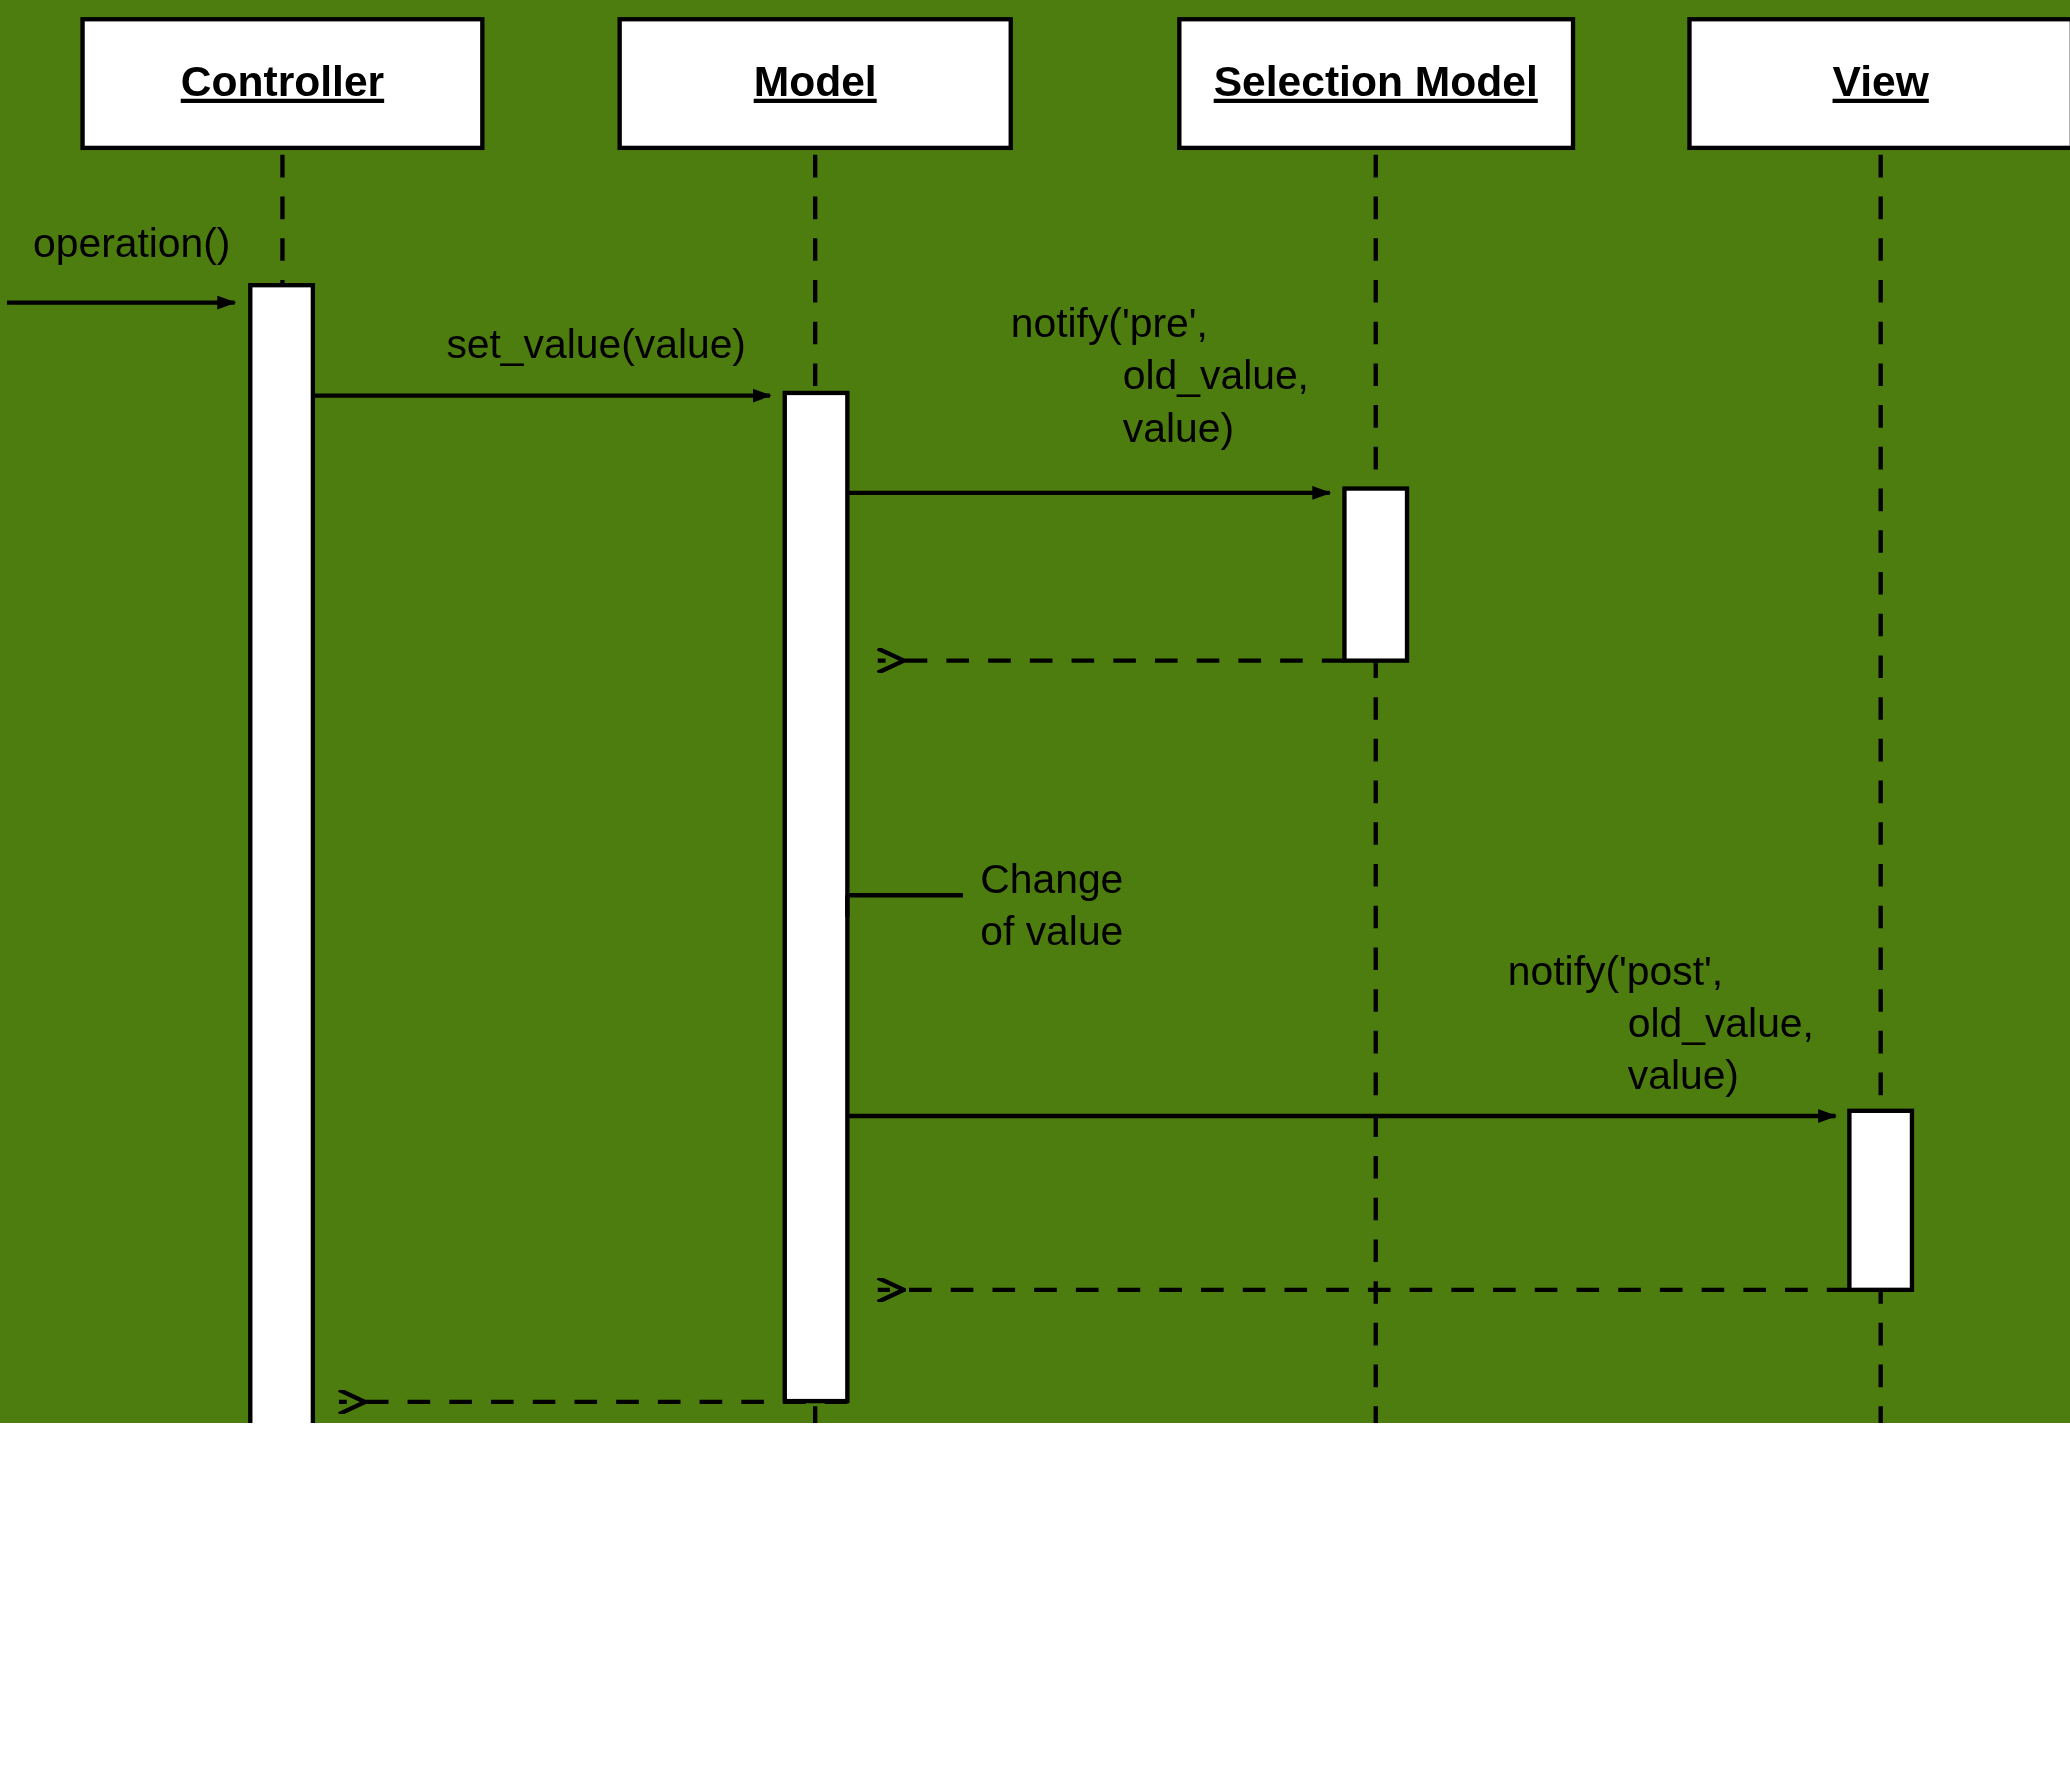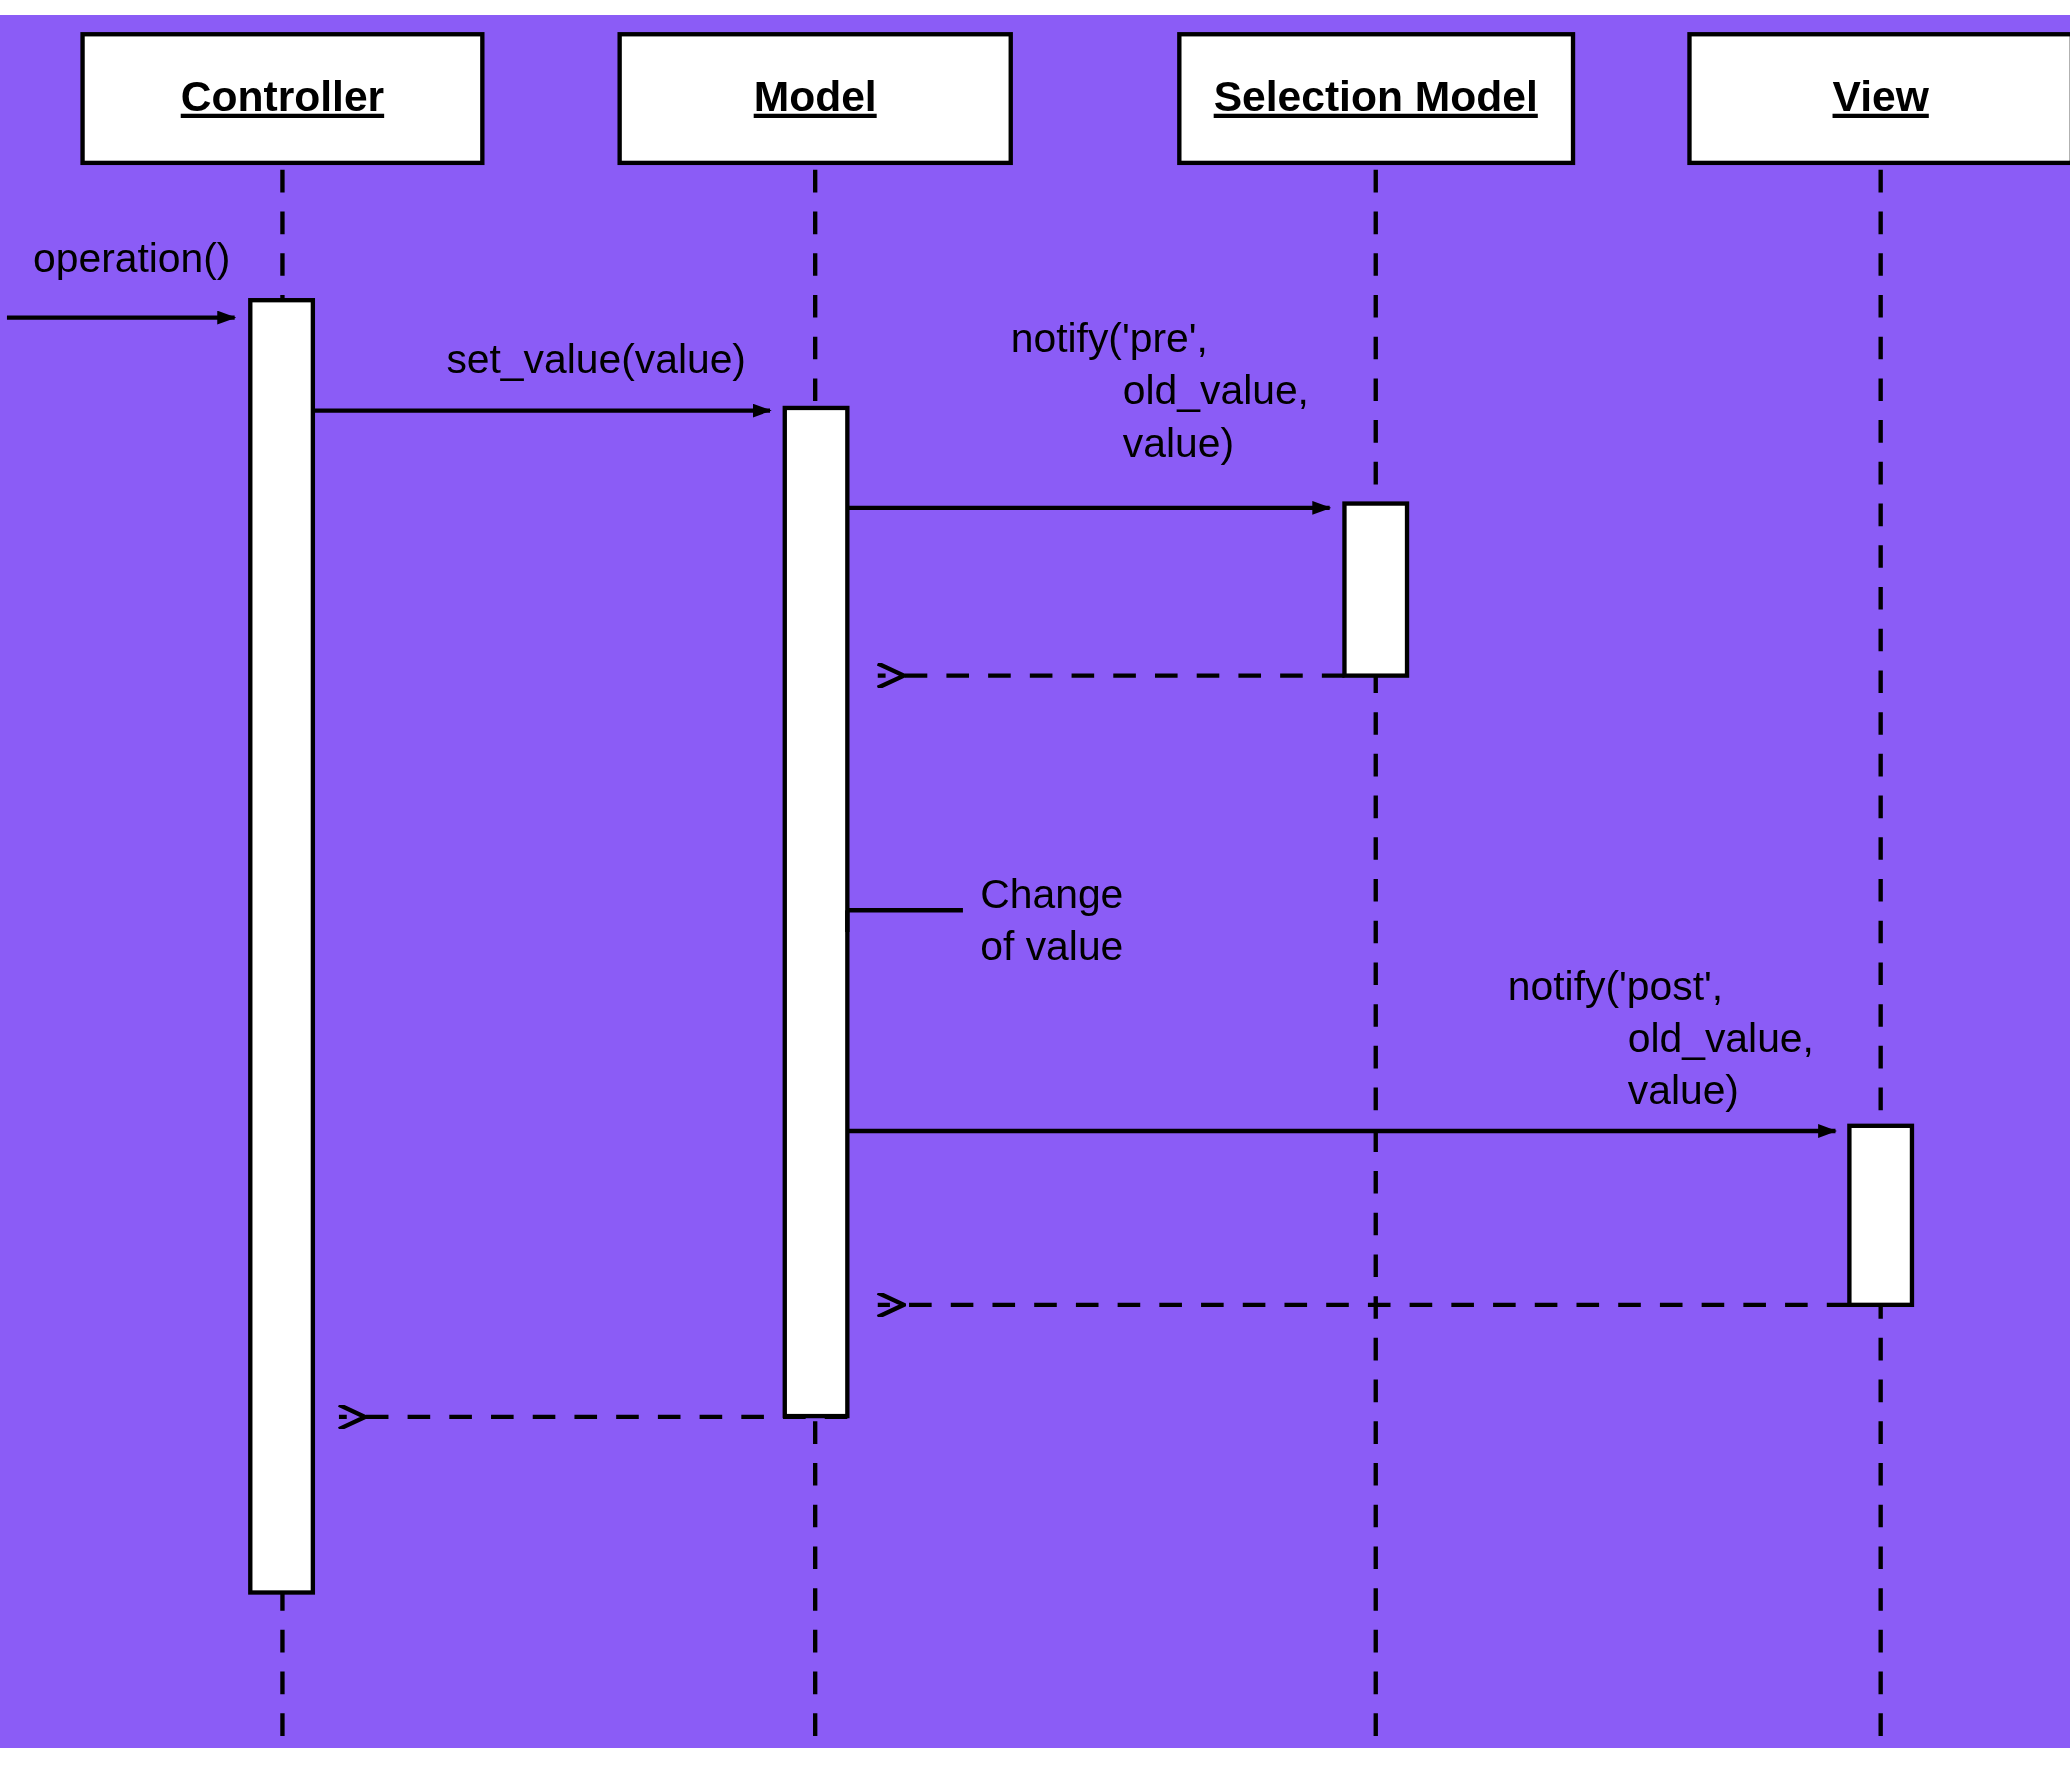--- a/index.html
+++ b/index.html
@@ -6,24 +6,23 @@
     margin: 0;
     padding: 0;
     background: #ffffff;
   }
   body {
     font-family: "Liberation Sans", sans-serif;
   }
   #diagram-wrap {
     position: relative;
     width: 2071px;
-    height: 1733px;
-    background: #8b5cf6;
+    height: 1423px;
+    background: #4d7c0f;
     overflow: hidden;
-    margin-top: 15px;
   }
   svg#seq {
     display: block;
     width: 2071px;
     height: 1781px;
   }
   .lifeline-box {
     fill: #ffffff;
     stroke: #000000;
     stroke-width: 5;

